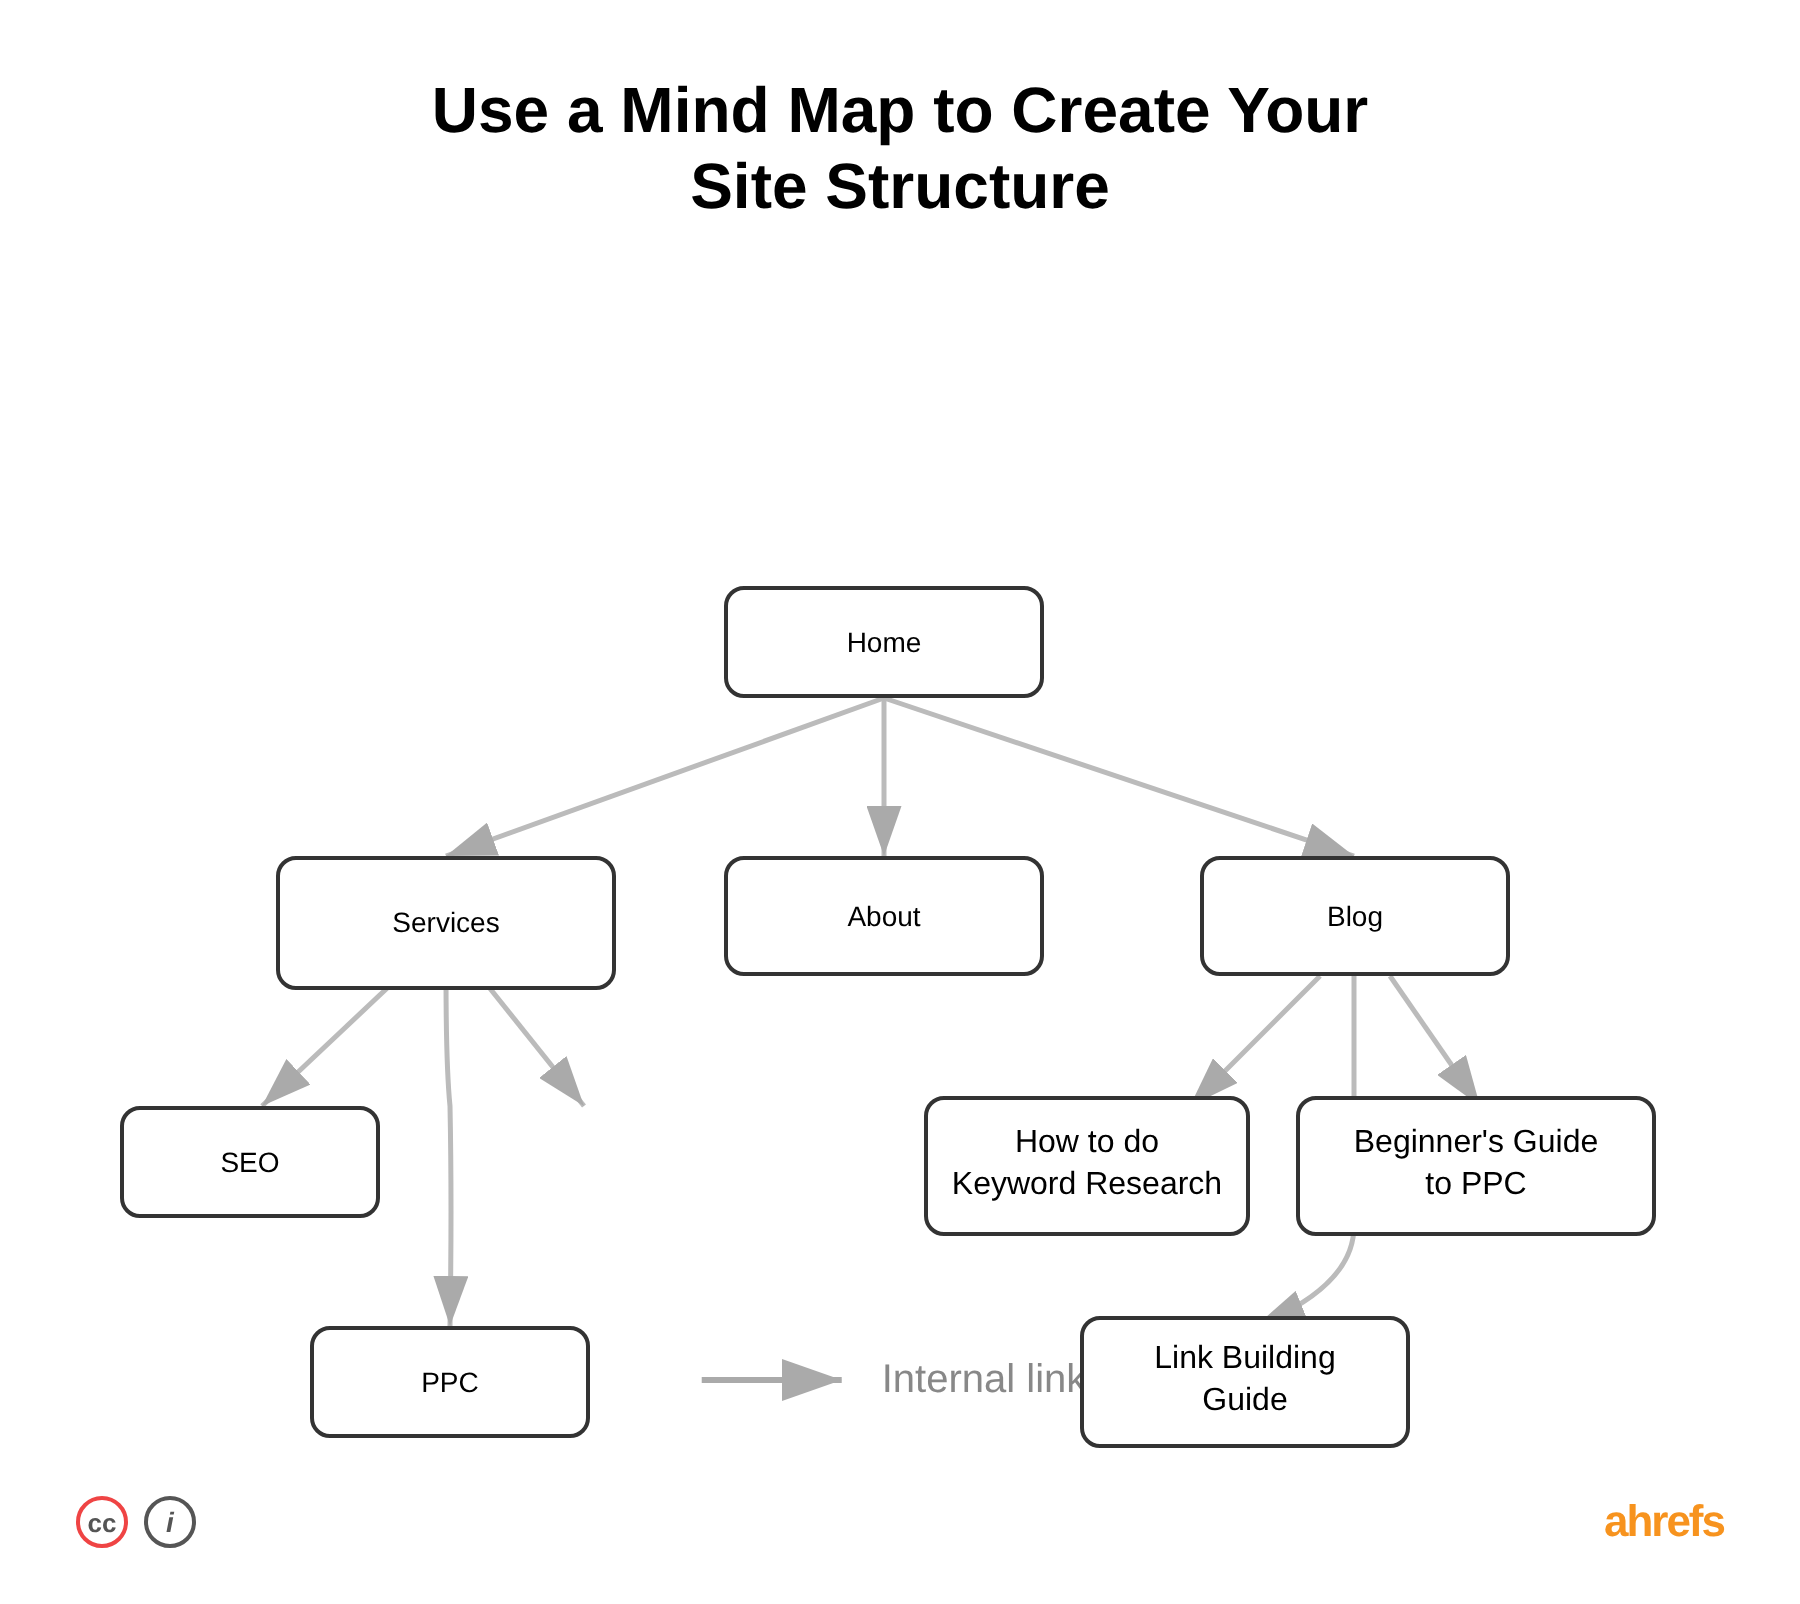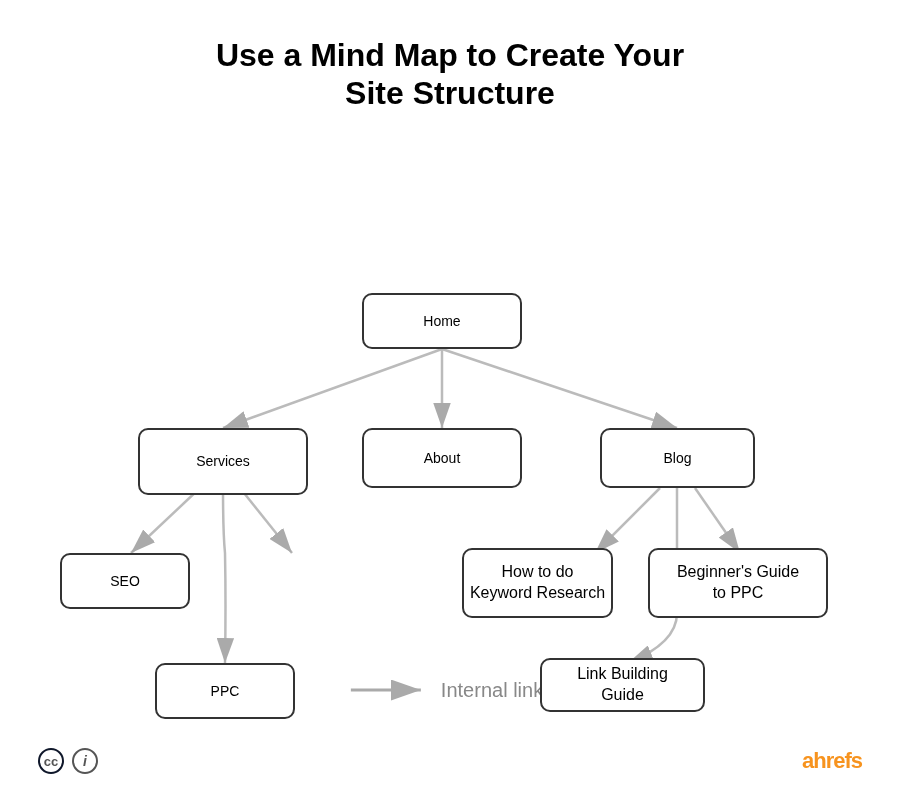--- a/index.html
+++ b/index.html
@@ -155,47 +155,47 @@
 
     <div class="node" style="left:60px; top:420px; width:130px; height:56px;">
       <span>SEO</span>
     </div>
 
 
     <div class="node" style="left:155px; top:530px; width:140px; height:56px;">
       <span>PPC</span>
     </div>
 
-    <div class="node" style="left:462px; top:415px; width:151px; height:70px; font-size:16px;">
+    <div class="node" style="left:462px; top:415px; width:163px; height:70px; font-size:16px;">
       <span>How to do<br>Keyword Research</span>
     </div>
 
     <div class="node" style="left:648px; top:415px; width:180px; height:70px; font-size:16px;">
       <span>Beginner's Guide<br>to PPC</span>
     </div>
 
-    <div class="node" style="left:540px; top:525px; width:165px; height:54px; font-size:16px;">
+    <div class="node" style="left:540px; top:525px; width:165px; height:66px; font-size:16px;">
       <span>Link Building<br>Guide</span>
     </div>
 
   </div>
 
   <div class="legend">
     <svg width="80" height="24">
       <defs>
         <marker id="legendArrow" markerWidth="10" markerHeight="7" refX="10" refY="3.5" orient="auto">
           <polygon points="0 0, 10 3.5, 0 7" fill="#aaa"></polygon>
         </marker>
       </defs>
       <line x1="4" y1="12" x2="74" y2="12" stroke="#aaa" stroke-width="3" marker-end="url(#legendArrow)"></line>
     </svg>
     <span style="color:#888; font-size:20px;">Internal links</span>
   </div>
 
   <div class="footer">
     <div class="footer-icons">
-      <span style="border:2px solid #0f172a; border-radius:50%; width:26px; height:26px; display:flex; align-items:center; justify-content:center; font-size:13px; font-weight:bold;">cc</span>
+      <span style="border:2px solid #ef4444; border-radius:50%; width:26px; height:26px; display:flex; align-items:center; justify-content:center; font-size:13px; font-weight:bold;">cc</span>
       <span style="border:2px solid #555; border-radius:50%; width:26px; height:26px; display:flex; align-items:center; justify-content:center; font-size:14px; font-weight:bold; font-style:italic;">i</span>
     </div>
     <div class="ahrefs-logo">ahrefs</div>
   </div>
 
 </div>
 
 </body></html>

